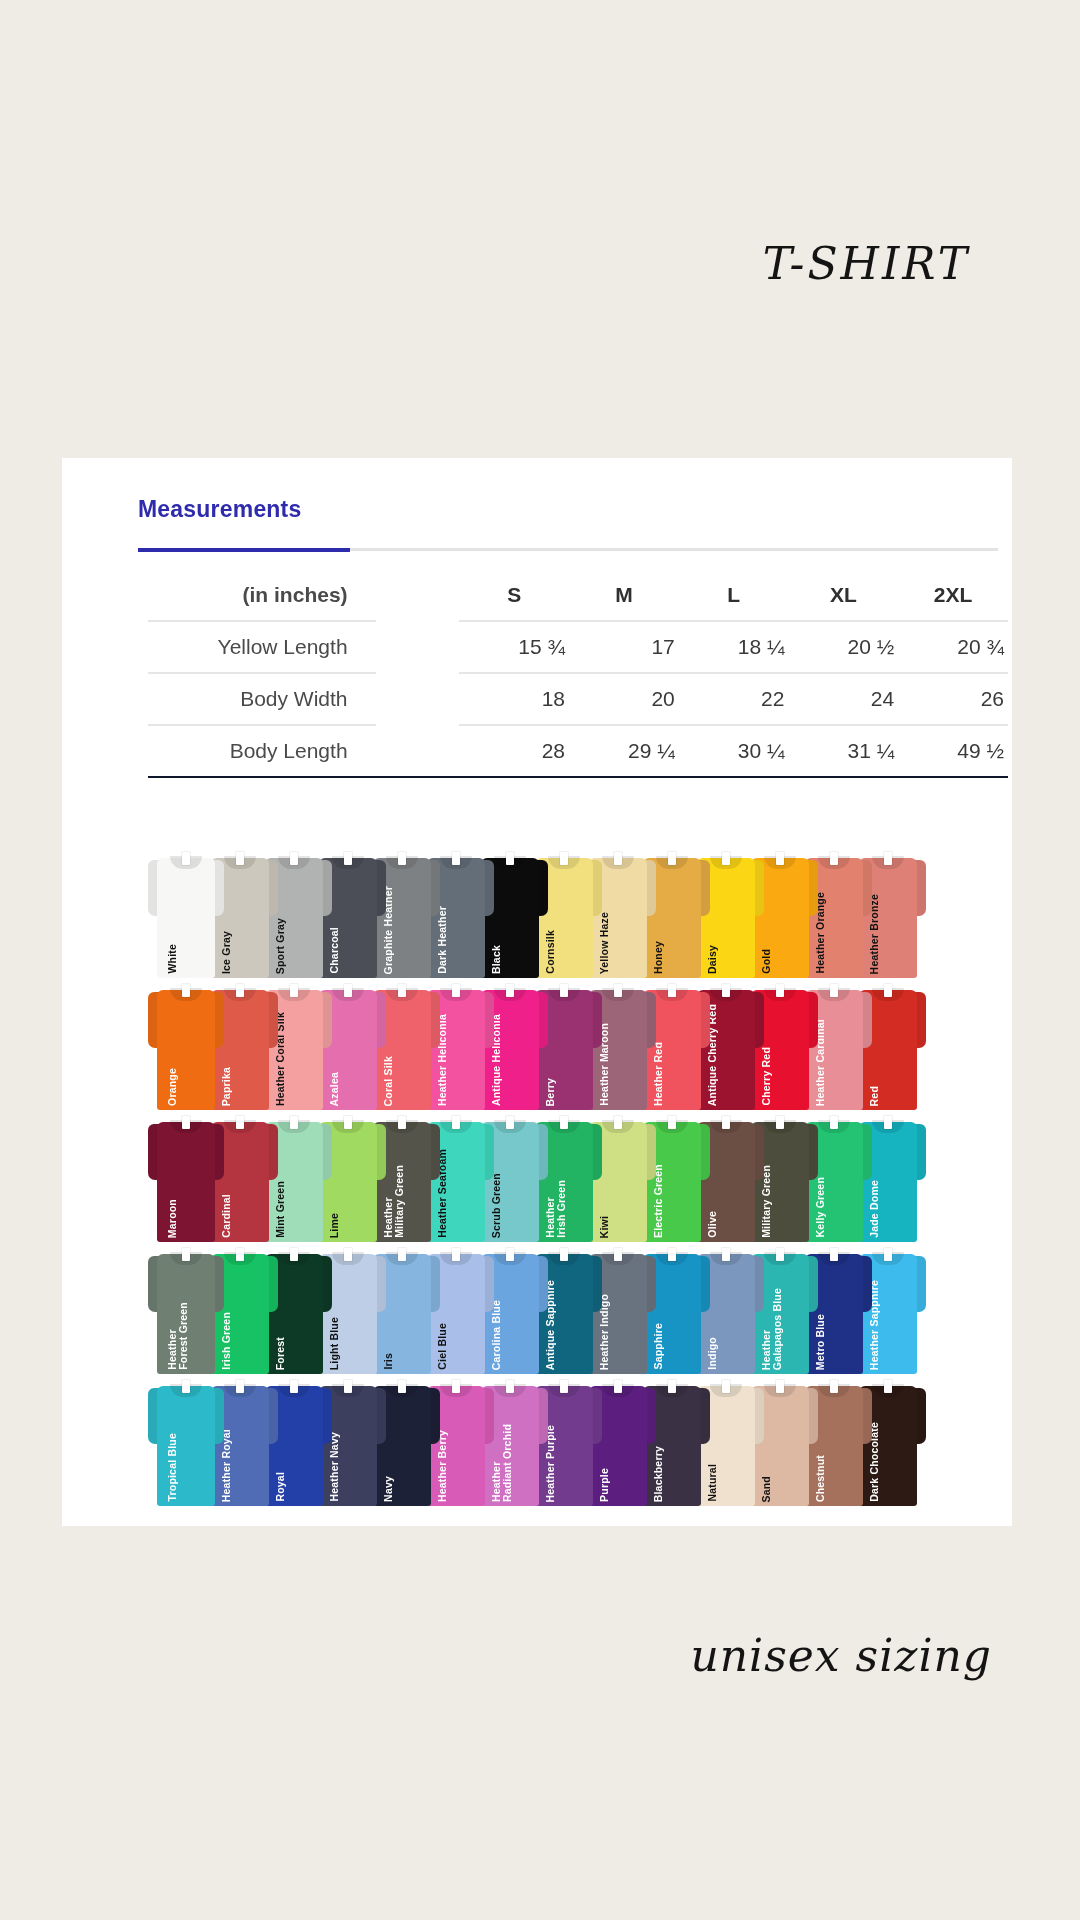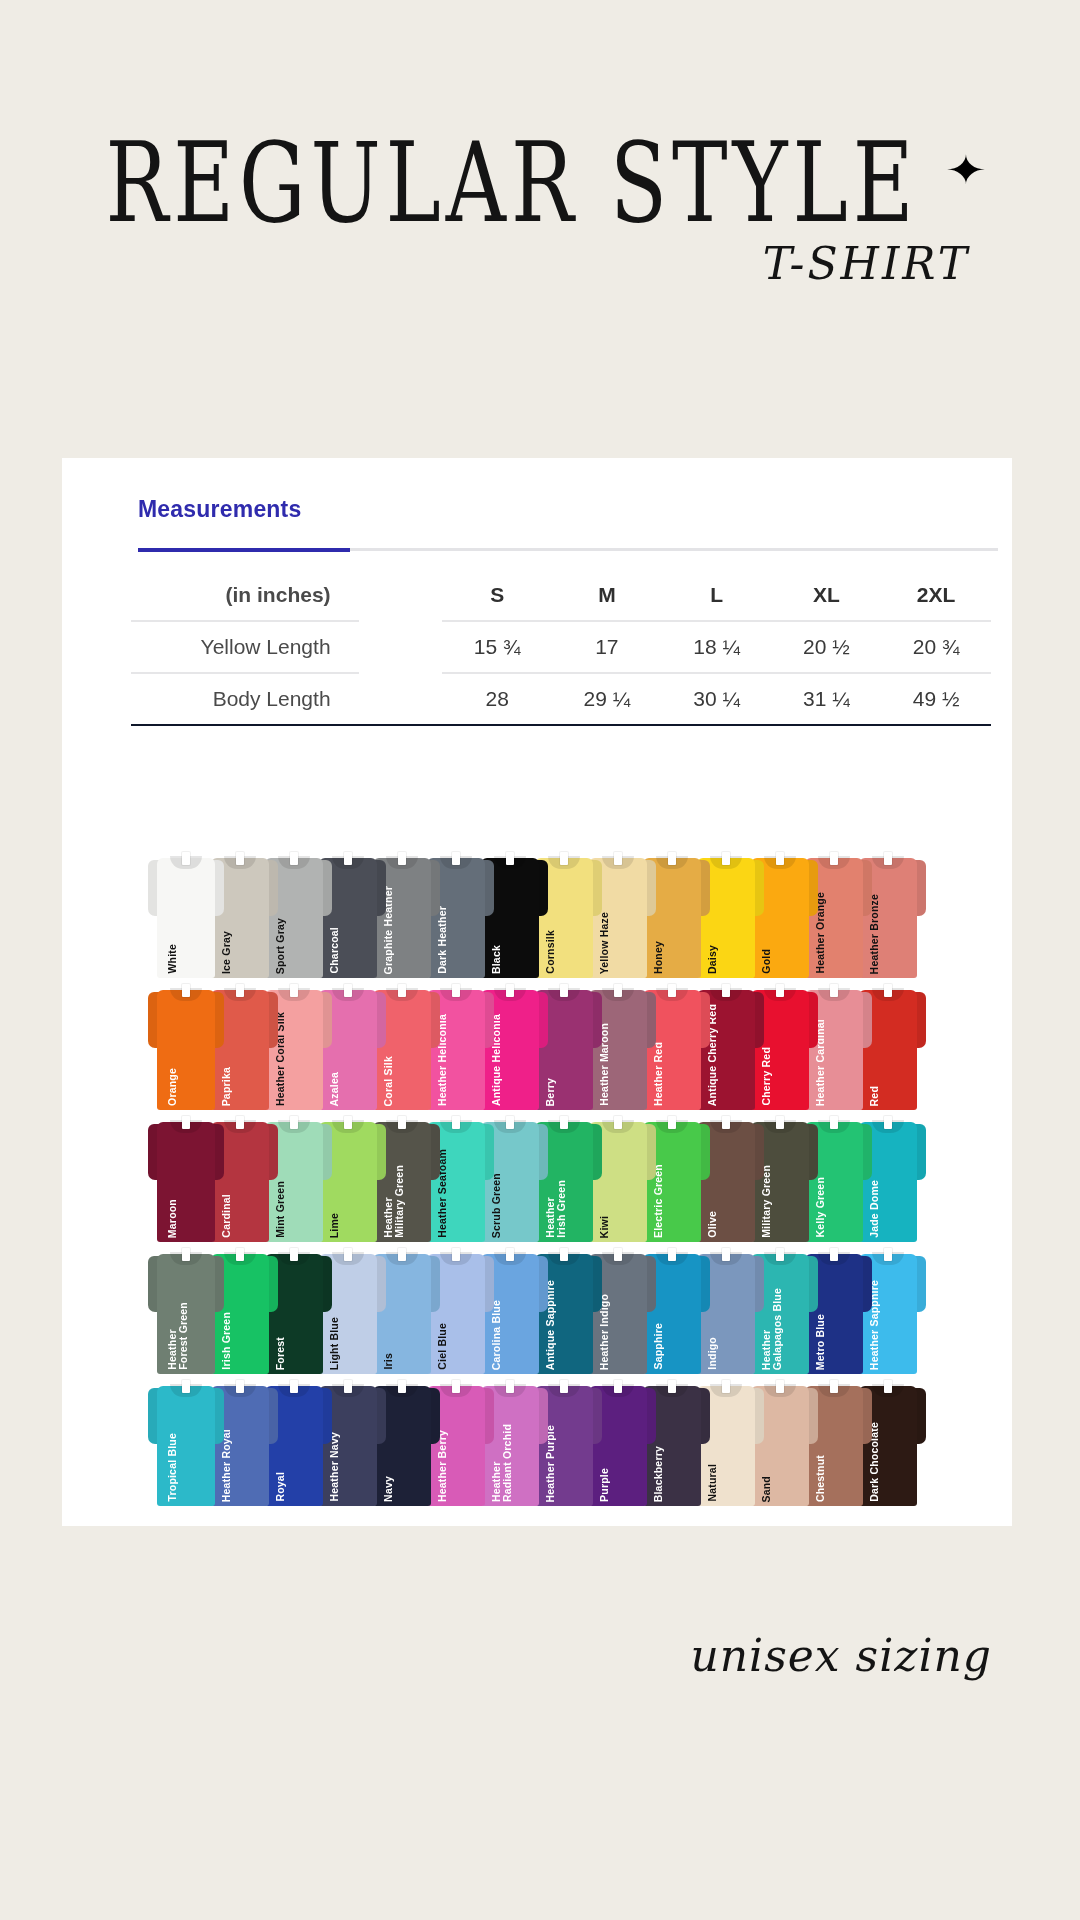--- a/index.html
+++ b/index.html
@@ -47,31 +47,31 @@
   .tab-label {
     font-size: 23px; font-weight: bold; color: #2f2bad;
     letter-spacing: 0.2px;
     padding-bottom: 20px; display: inline-block;
   }
   .tab-rule { position: absolute; left: 76px; top: 90px; width: 860px; height: 3px; background: #e3e3e6; }
   .tab-rule-active { position: absolute; left: 76px; top: 90px; width: 212px; height: 4px; background: #2f2bad; }
 
   
   table.size-table {
-    position: absolute; left: 69px; top: 112px;
+    position: absolute; left: 86px; top: 112px;
     width: 860px; border-collapse: collapse;
     font-size: 21px; color: #3a3a3a;
   }
   table.size-table th, table.size-table td {
     padding: 13px 4px; text-align: center; font-weight: normal;
   }
   table.size-table thead th { font-weight: bold; color: #303030; font-size: 21px; }
   table.size-table .rowhead { text-align: right; padding-right: 28px; color: #4a4a4a; }
   table.size-table thead th.rowhead { font-weight: bold; }
-  table.size-table tbody tr td { border-top: 2px solid #e6e6e8; }
+  table.size-table tbody tr td { border-top: 2px solid #e6e6e8; text-align: right; }
   table.size-table tbody tr td.gap, table.size-table thead th.gap { border-top: none; width: 84px; }
   table.size-table tbody tr:last-child td { border-bottom: 2px solid #0f172a; }
   table.size-table thead th { border-bottom: none; }
   table.size-table col.c-label { width: 228px; }
   table.size-table col.c-gap { width: 82px; }
   table.size-table col.c-size { width: 110px; }
 
   
   .swatch-area { position: absolute; left: 0; top: 392px; width: 950px; }
   .shirt-row { position: relative; height: 132px; white-space: nowrap; font-size: 0; }
@@ -127,23 +127,20 @@
     font-family: "DejaVu Serif", serif; font-style: italic;
     font-size: 44px; color: #141414; letter-spacing: 0.5px; margin-top: 24px;
   }
   .foot2 .mark { font-size: 30px; vertical-align: 10px; }
 </style>
 </head>
 <body>
 
 <div class="page">
 
-  <div class="hdr">
-    <span class="hdr-title">REGULAR STYLE</span><span class="sparkle">✦</span>
-  </div>
   <div class="hdr-sub">T-SHIRT</div>
 
   <div class="card">
 
     <div class="tabs">
       <span class="tab-label">Measurements</span>
     </div>
     <div class="tab-rule"></div>
     <div class="tab-rule-active"></div>
 
@@ -170,20 +167,29 @@
       </thead>
       <tbody>
         <tr>
           <td class="rowhead">Yellow Length</td>
           <td class="gap"></td>
           <td>15 ¾</td>
           <td>17</td>
           <td>18 ¼</td>
           <td>20 ½</td>
           <td>20 ¾</td>
+        </tr>
+        <tr>
+          <td class="rowhead">Body Width</td>
+          <td class="gap"></td>
+          <td>18</td>
+          <td>20</td>
+          <td>22</td>
+          <td>24</td>
+          <td>26</td>
         </tr>
         <tr>
           <td class="rowhead">Body Length</td>
           <td class="gap"></td>
           <td>28</td>
           <td>29 ¼</td>
           <td>30 ¼</td>
           <td>31 ¼</td>
           <td>49 ½</td>
         </tr>

